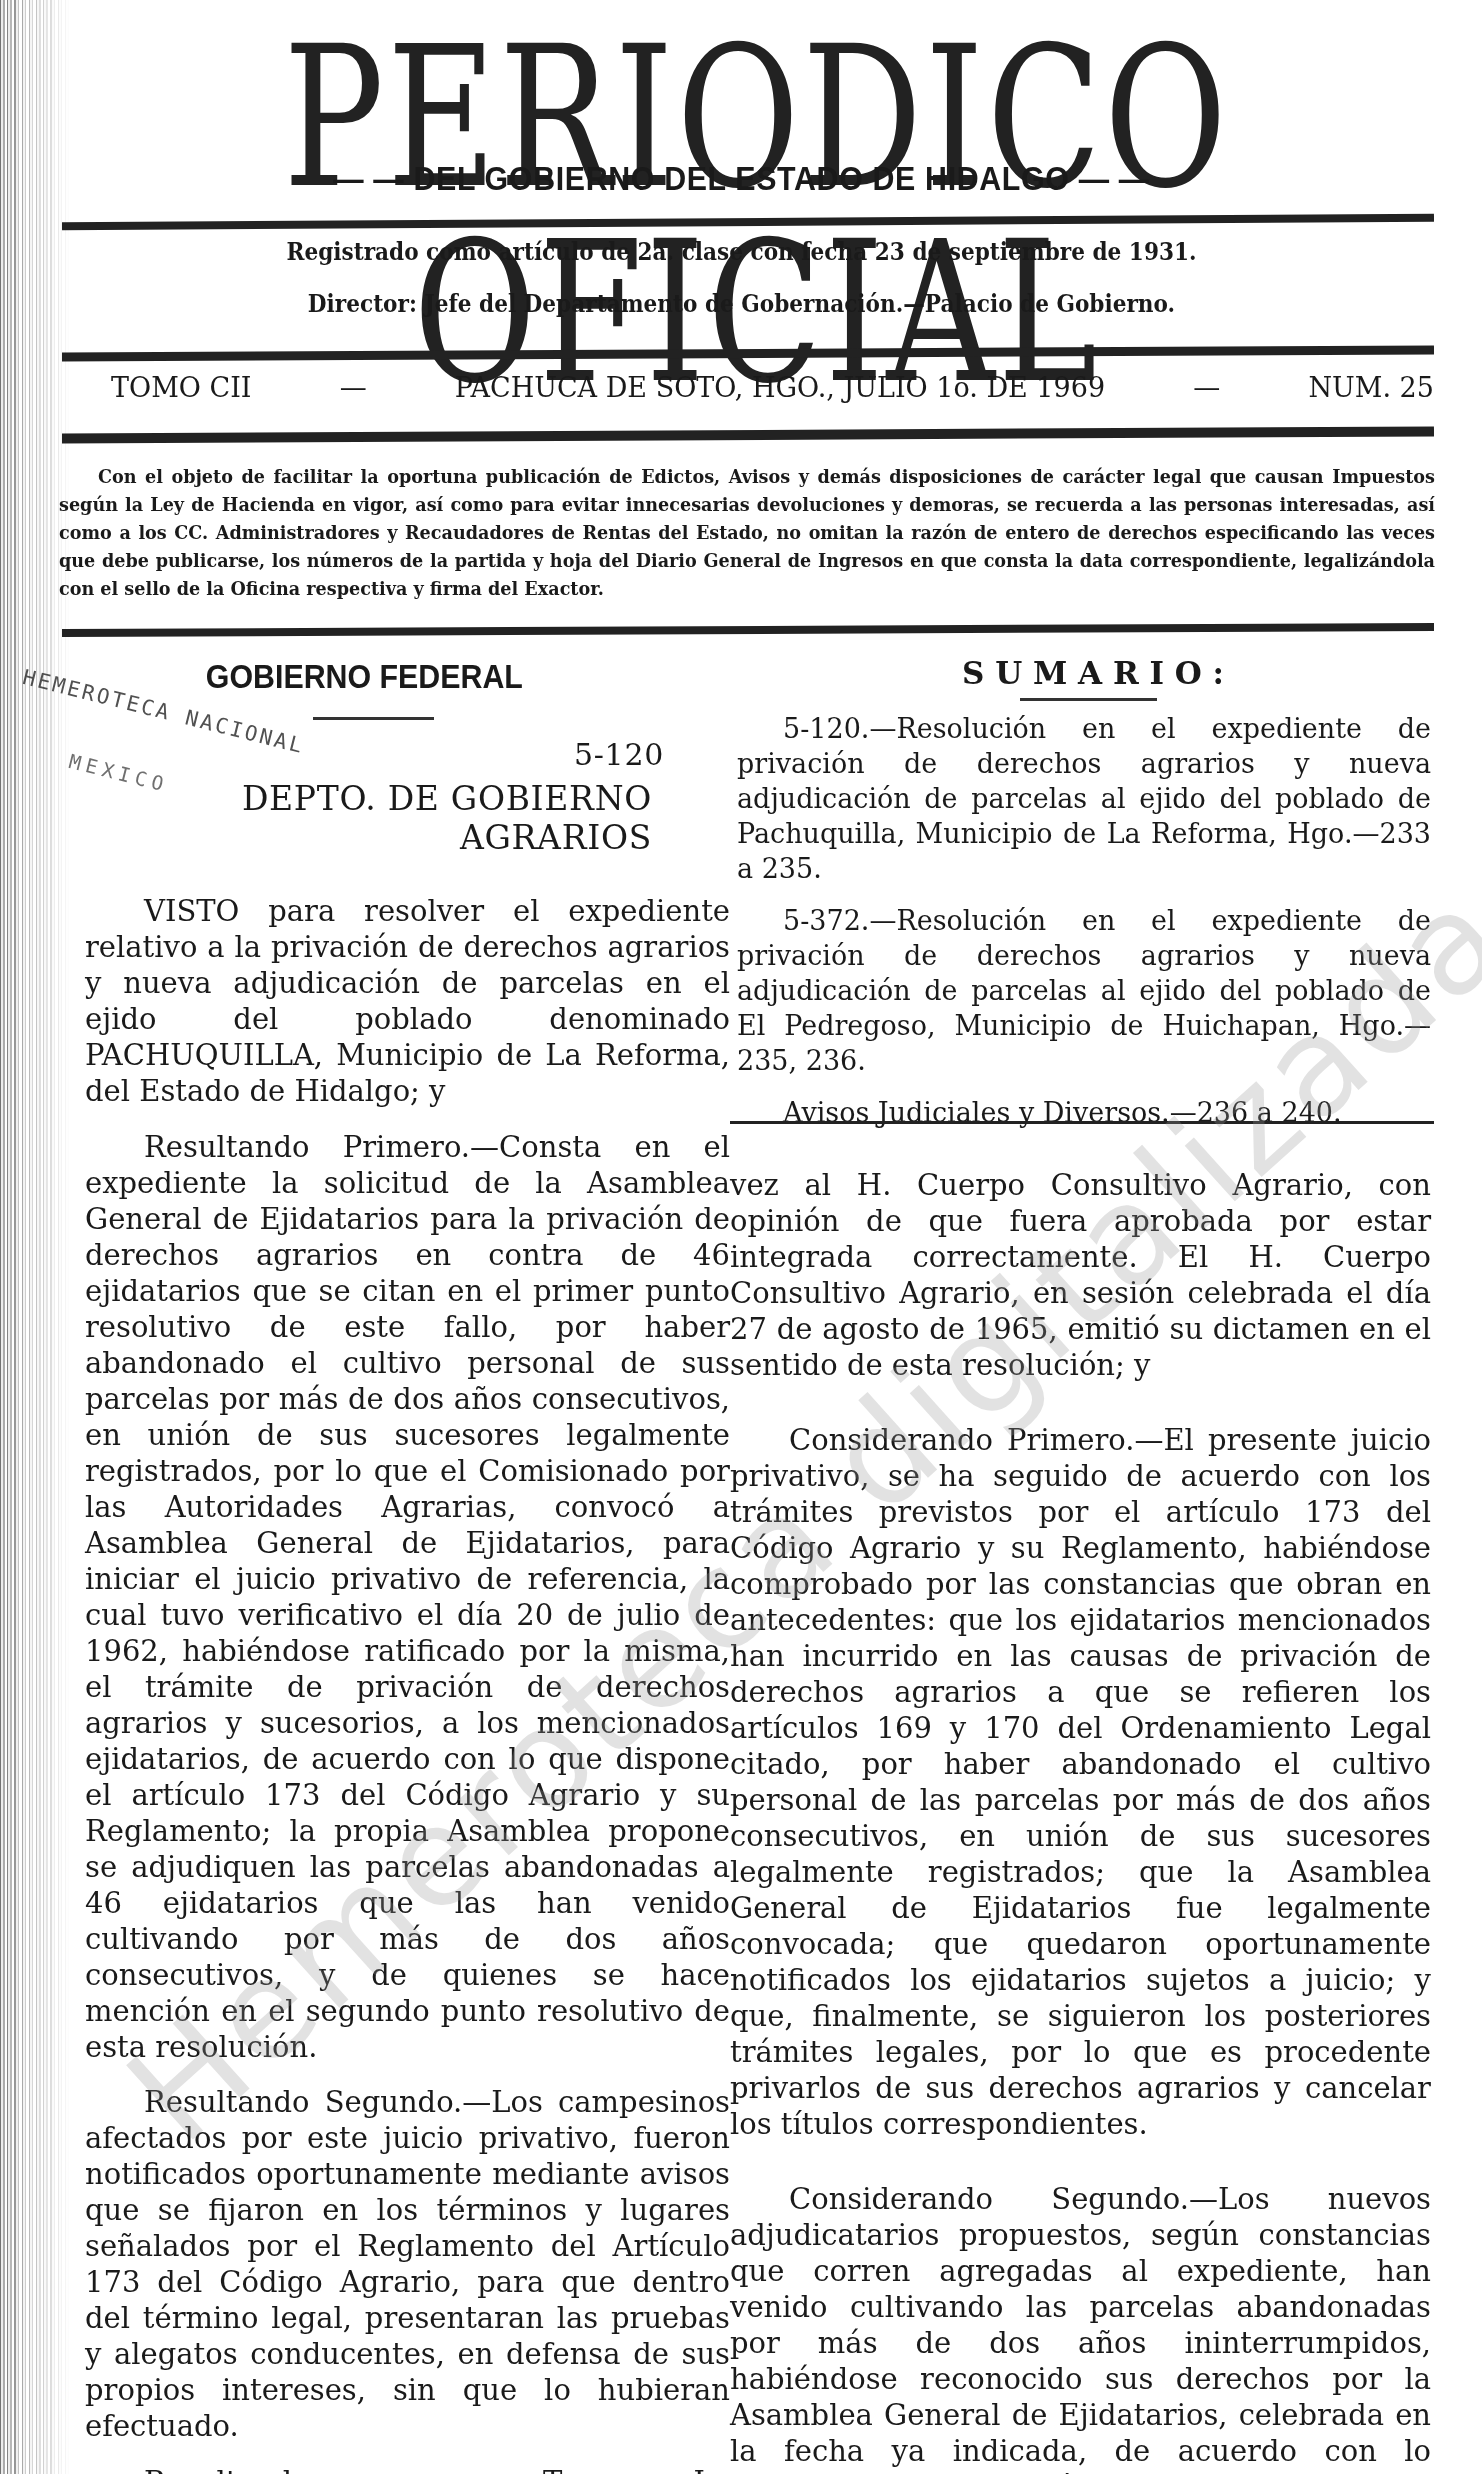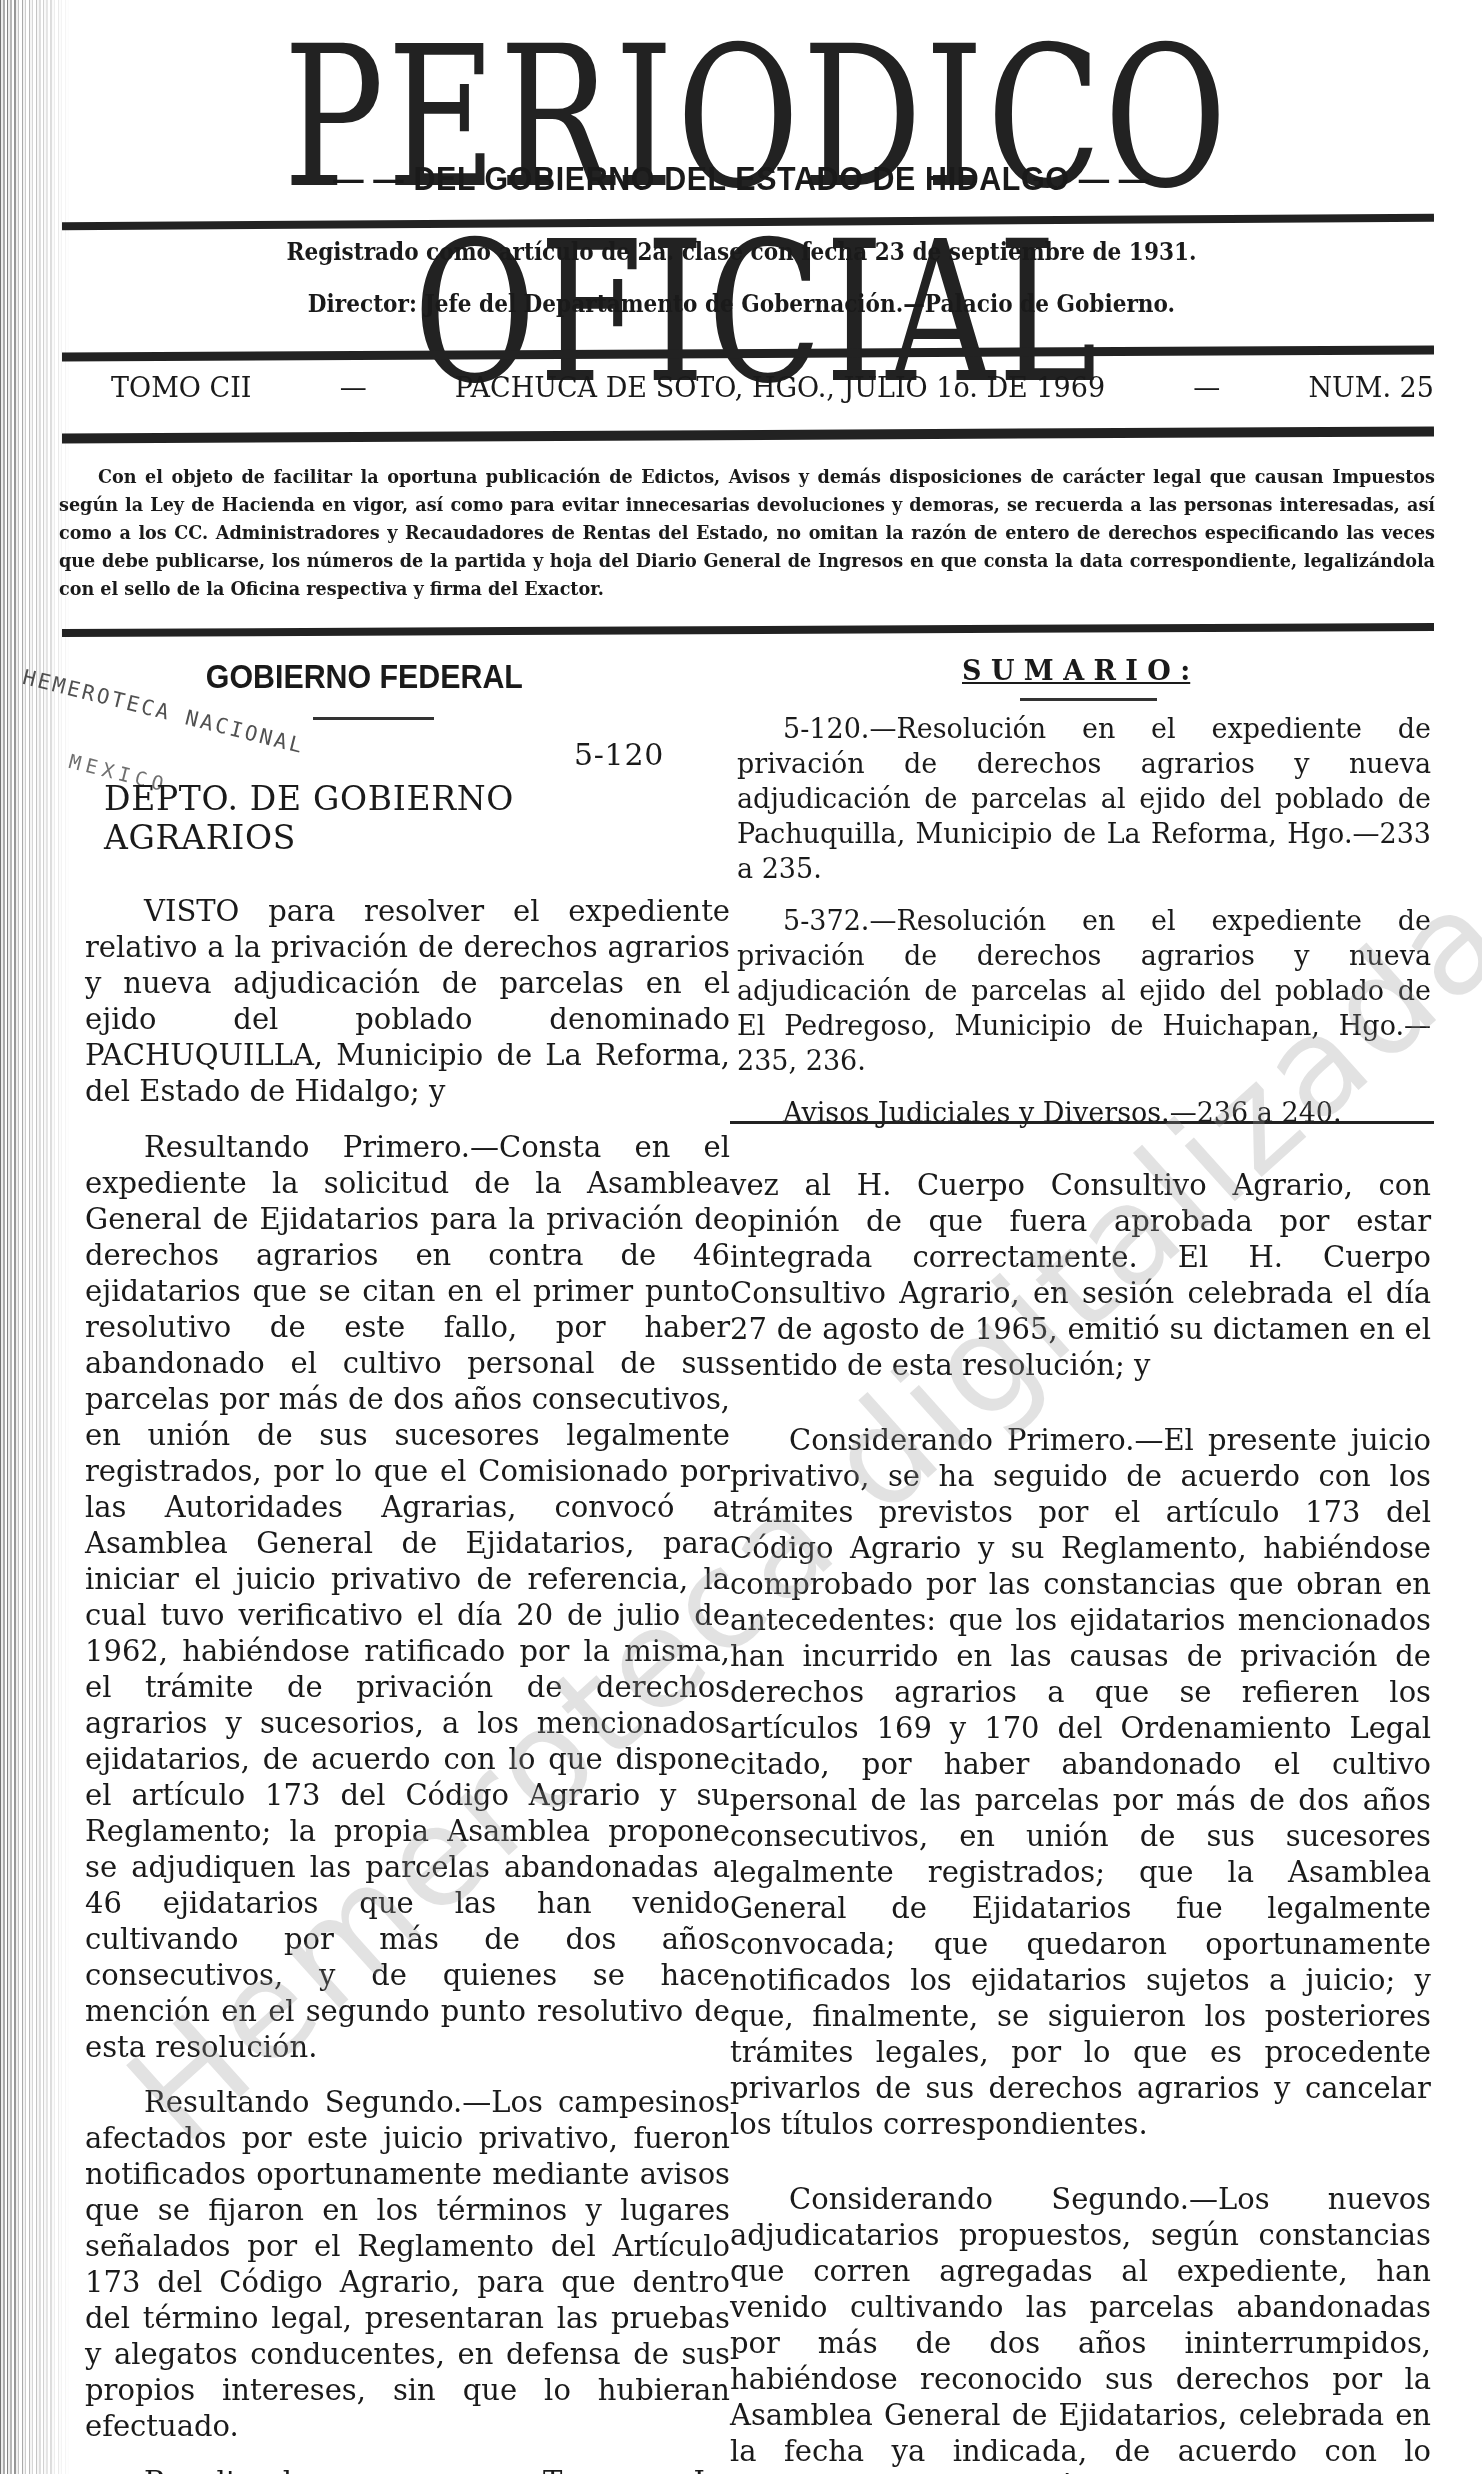--- a/index.html
+++ b/index.html
@@ -17,21 +17,21 @@
   .notice { position: absolute; left: 59px; top: 463px; width: 1376px; font-family: "DejaVu Serif", serif; font-size: 17.6px; line-height: 28px; text-align: justify; font-weight: 700; transform: scaleX(1); }
   .notice p { margin: 0; text-indent: 39px; }
   .col { position: absolute; font-family: "DejaVu Serif", serif; font-size: 29px; line-height: 36px; text-align: justify; }
   .col p { margin: 0 0 19.6px 0; text-indent: 59px; hyphens: manual; }
   .col p.noindent { text-indent: 0; }
   .col-left { left: 85px; top: 893px; width: 645px; }
   .col-right-top { left: 737px; top: 711px; width: 694px; font-size: 27px; line-height: 35px; }
   .col-right-top p { text-indent: 46px; margin-bottom: 17px; }
   .col-right { left: 730px; top: 1167px; width: 701px; }
   .section-head { position: absolute; font-family: "Liberation Sans", sans-serif; font-weight: 700; font-size: 33px; transform: scaleX(0.92); }
-  .dept { position: absolute; font-family: "DejaVu Serif", serif; font-size: 33px; text-align: left; letter-spacing: 0.7px; }
+  .dept { position: absolute; font-family: "DejaVu Serif", serif; font-size: 33px; text-align: right; letter-spacing: 0.7px; }
   .short-rule { position: absolute; height: 3.3px; background: #333; }
   .stamp { position: absolute; left: 26px; top: 665px; font-family: "DejaVu Sans Mono", monospace; font-size: 21px; color: #333; transform: rotate(14deg); transform-origin: left top; letter-spacing: 2.6px; opacity: 0.85; }
   .stamp2 { position: absolute; left: 72px; top: 750px; font-family: "DejaVu Sans Mono", monospace; font-size: 19.6px; color: #333; transform: rotate(14deg); transform-origin: left top; letter-spacing: 5.2px; opacity: 0.7; }
   .watermark { position: absolute; left: 98px; top: 2054px; font-family: "DejaVu Sans", sans-serif; font-size: 137px; color: rgba(150,150,150,0.28); transform: rotate(-42deg); transform-origin: left top; white-space: nowrap; letter-spacing: 5.2px; pointer-events: none; }
 </style>
 </head>
 <body>
 
 <div class="page">
   <div class="speckle-left"></div>
@@ -70,21 +70,21 @@
   <div class="dept" style="left:574px; top:737px; font-size:30px;">5-120</div>
   <div class="dept" style="left:104px; top:779px; width:548px;">DEPTO. DE GOBIERNO AGRARIOS</div>
 
   <div class="col col-left">
     <p>VISTO para resolver el expediente relativo a la privación de derechos agrarios y nueva adjudicación de parcelas en el ejido del poblado denominado PACHUQUILLA, Municipio de La Reforma, del Estado de Hidalgo; y</p>
     <p>Resultando Primero.—Consta en el expediente la solicitud de la Asamblea General de Ejidatarios para la privación de derechos agrarios en contra de 46 ejidatarios que se citan en el primer punto resolutivo de este fallo, por haber abandonado el cultivo personal de sus parcelas por más de dos años consecutivos, en unión de sus sucesores legalmente registrados, por lo que el Comisionado por las Autoridades Agrarias, convocó a Asamblea General de Ejidatarios, para iniciar el juicio privativo de referencia, la cual tuvo verificativo el día 20 de julio de 1962, habiéndose ratificado por la misma, el trámite de privación de derechos agrarios y sucesorios, a los mencionados ejidatarios, de acuerdo con lo que dispone el artículo 173 del Código Agrario y su Reglamento; la propia Asamblea propone se adjudiquen las parcelas abandonadas a 46 ejidatarios que las han venido cultivando por más de dos años consecutivos, y de quienes se hace mención en el segundo punto resolutivo de esta resolución.</p>
     <p>Resultando Segundo.—Los campesinos afectados por este juicio privativo, fueron notificados oportunamente mediante avisos que se fijaron en los términos y lugares señalados por el Reglamento del Artículo 173 del Código Agrario, para que dentro del término legal, presentaran las pruebas y alegatos conducentes, en defensa de sus propios intereses, sin que lo hubieran efectuado.</p>
     <p>Resultando Tercero.—La documentación relativa fue turnada a la Dirección General de Derechos Agrarios la que hizo una revisión minuciosa de la misma, y habiendo comprobado la legalidad de las notificaciones, la turnó a su</p>
   </div>
 
-  <div class="section-head" style="left:962px; top:655px; font-family:'DejaVu Serif', serif; font-size:27px; transform:none;text-decoration:underline;">S U M A R I O :</div>
+  <div class="section-head" style="left:962px; top:655px; font-family:'DejaVu Serif', serif; font-size:31px; transform:none;">S U M A R I O :</div>
   <div class="short-rule" style="left:1020px; top:698px; width:137px; height:2.6px;"></div>
   <div class="col col-right-top">
     <p>5-120.—Resolución en el expediente de privación de derechos agrarios y nueva adjudicación de parcelas al ejido del poblado de Pachuquilla, Municipio de La Reforma, Hgo.—233 a 235.</p>
     <p>5-372.—Resolución en el expediente de privación de derechos agrarios y nueva adjudicación de parcelas al ejido del poblado de El Pedregoso, Municipio de Huichapan, Hgo.—235, 236.</p>
     <p>Avisos Judiciales y Diversos.—236 a 240.</p>
   </div>
 
   <div class="rule" style="left:730px; top:1121px; width:704px; height:3.3px;"></div>
 
   <div class="col col-right">

